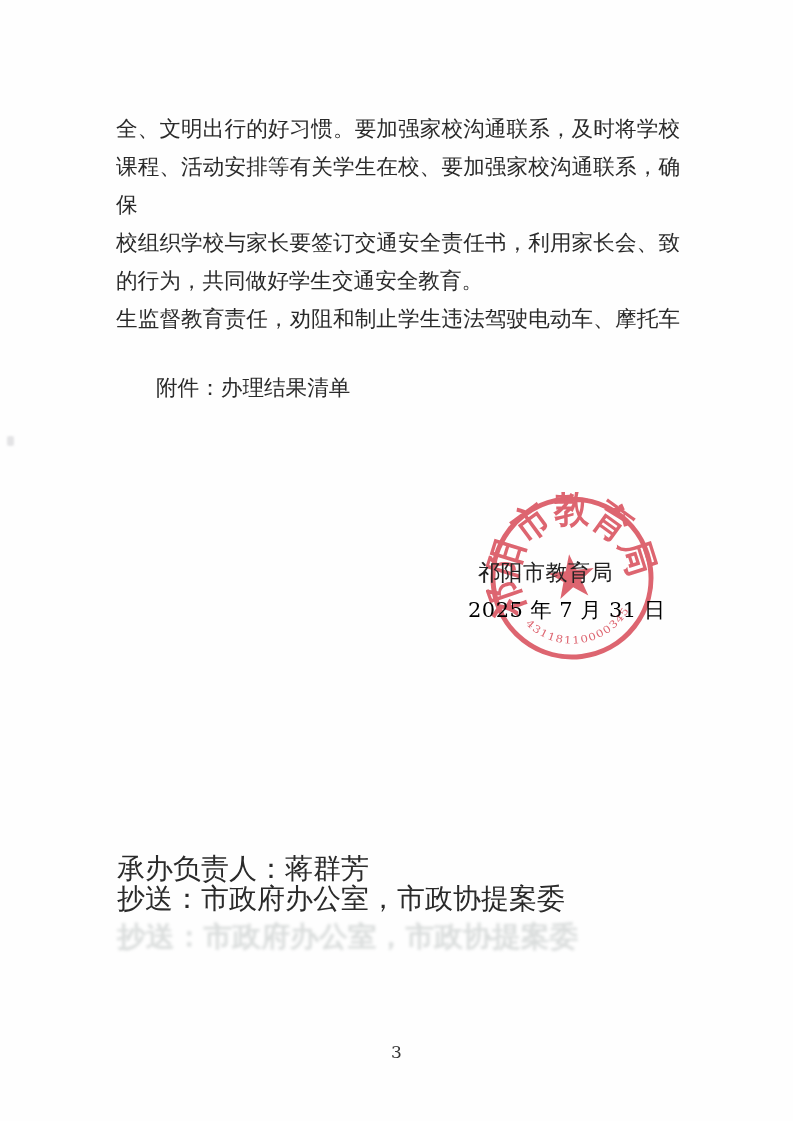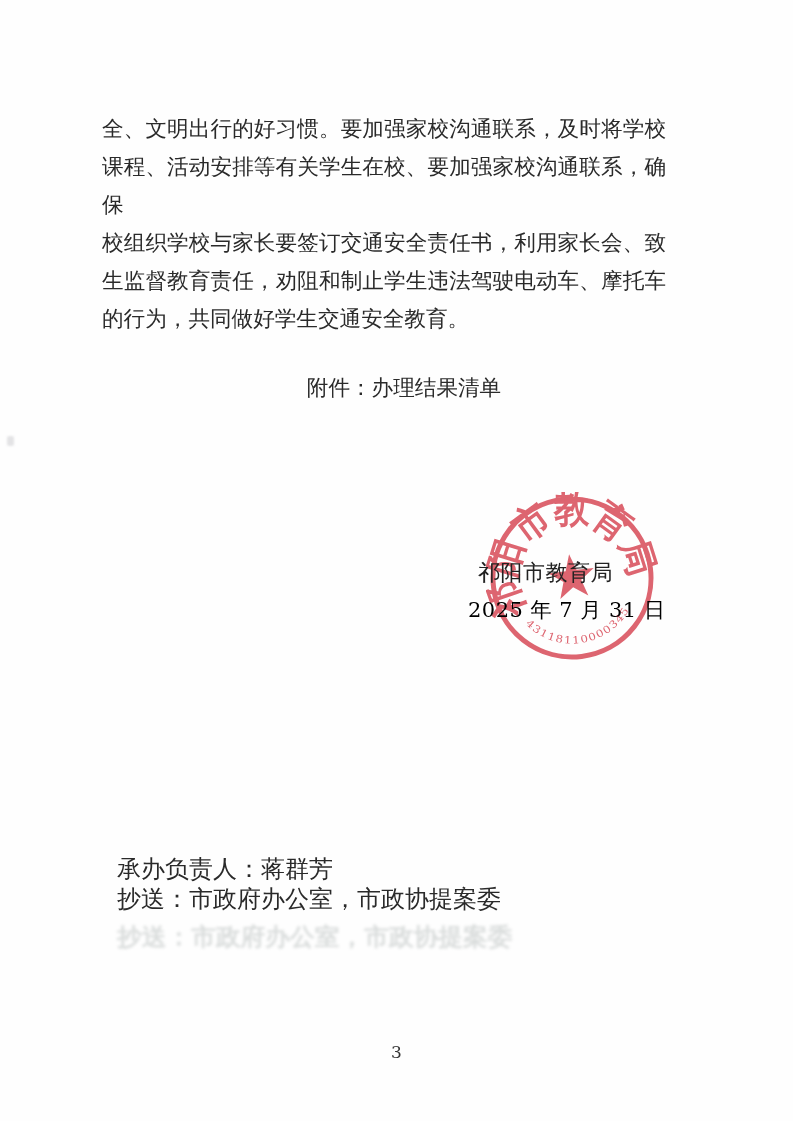--- a/index.html
+++ b/index.html
@@ -11,32 +11,32 @@
     position: relative;
     overflow: hidden;
   }
   .page {
     position: absolute; inset: 0;
     background: #fefefe;
   }
   
   .body-text {
     position: absolute;
-    left: 102px; top: 110px; width: 564px;
+    left: 116px; top: 110px; width: 564px;
     font-size: 21.6px;
     line-height: 38px;
     color: #2a2a2a;
   }
   .line { white-space: normal; }
   .fill {
     text-align: justify;
     text-align-last: justify;
   }
   .indent { padding-left: 40px; }
-  .attachment { margin-top: 31px; text-align: center; }
+  .attachment { margin-top: 31px; }
   
   .seal {
     position: absolute;
     left: 486px; top: 492px;
     width: 172px; height: 172px;
     opacity: 0.88;
   }
   .seal text {
     font-family: "DejaVu Serif", "Liberation Serif", serif;
   }
@@ -53,21 +53,21 @@
     left: 468px; top: 599px;
     font-size: 21px;
     letter-spacing: 0.5px;
     line-height: 23px;
     color: #000000;
   }
   
   .footer-info {
     position: absolute;
     left: 117px; top: 858px;
-    font-size: 24px;
+    font-size: 28px;
     line-height: 22px;
     color: #2a2a2a;
   }
   .footer-info .cc-line { margin-top: 8px; }
   .ghost-line {
     margin-top: 16px;
     color: #7d8886;
     opacity: 0.28;
     filter: blur(1.6px);
     font-weight: bold;
@@ -96,22 +96,22 @@
 <body>
 
 <div class="page">
 
   <div class="artifact"></div>
 
   <div class="body-text">
     <div class="line fill">全、文明出行的好习惯。要加强家校沟通联系，及时将学校</div>
     <div class="line fill">课程、活动安排等有关学生在校、要加强家校沟通联系，确保</div>
     <div class="line fill">校组织学校与家长要签订交通安全责任书，利用家长会、致</div>
+    <div class="line">的行为，共同做好学生交通安全教育。</div>
     <div class="line fill">生监督教育责任，劝阻和制止学生违法驾驶电动车、摩托车</div>
-    <div class="line">的行为，共同做好学生交通安全教育。</div>
     <div class="line indent attachment">附件：办理结果清单</div>
   </div>
 
   <svg class="seal" viewBox="0 0 172 172">
     <g transform="rotate(-7 86 86)">
       <circle cx="86" cy="86" r="79" fill="none" stroke="#d9505d" stroke-width="5"></circle>
       <path d="M 86 62 L 91.5 78.4 L 108.8 78.6 L 94.9 88.9 L 100.1 105.4 L 86 95.4 L 71.9 105.4 L 77.1 88.9 L 63.2 78.6 L 80.5 78.4 Z" fill="#d9505d"></path>
       <path id="sealNameArc" d="M 37.5 114 A 56 56 0 1 1 141.1 95.7" fill="none"></path>
       <text font-size="38" font-weight="bold" fill="#d9505d">
         <textPath href="#sealNameArc" startOffset="0" textLength="212" lengthAdjust="spacingAndGlyphs">祁阳市教育局</textPath>

